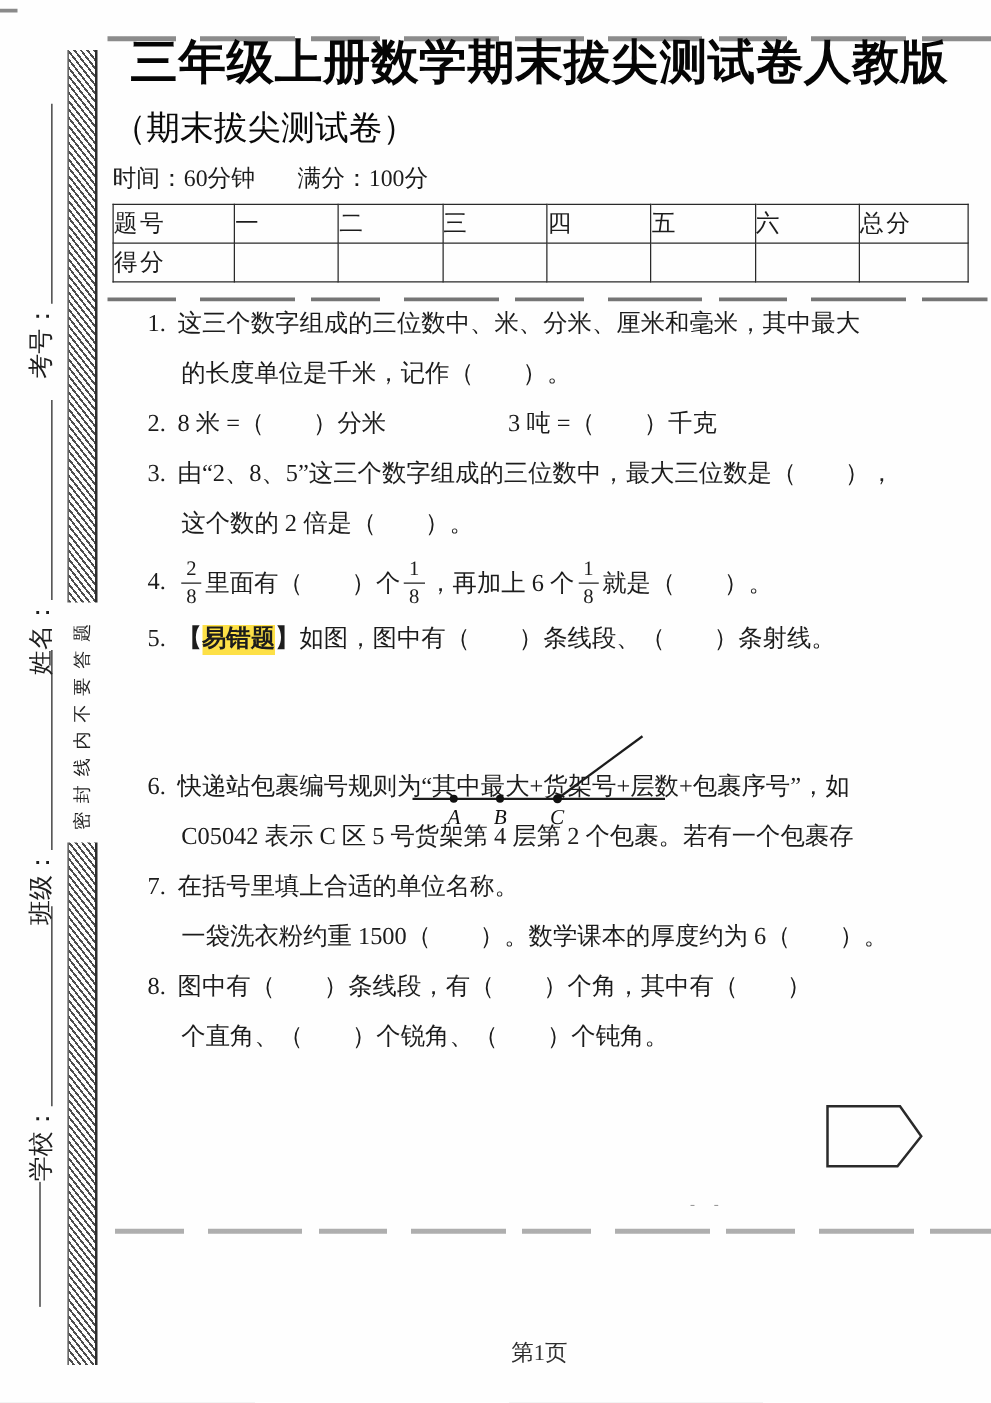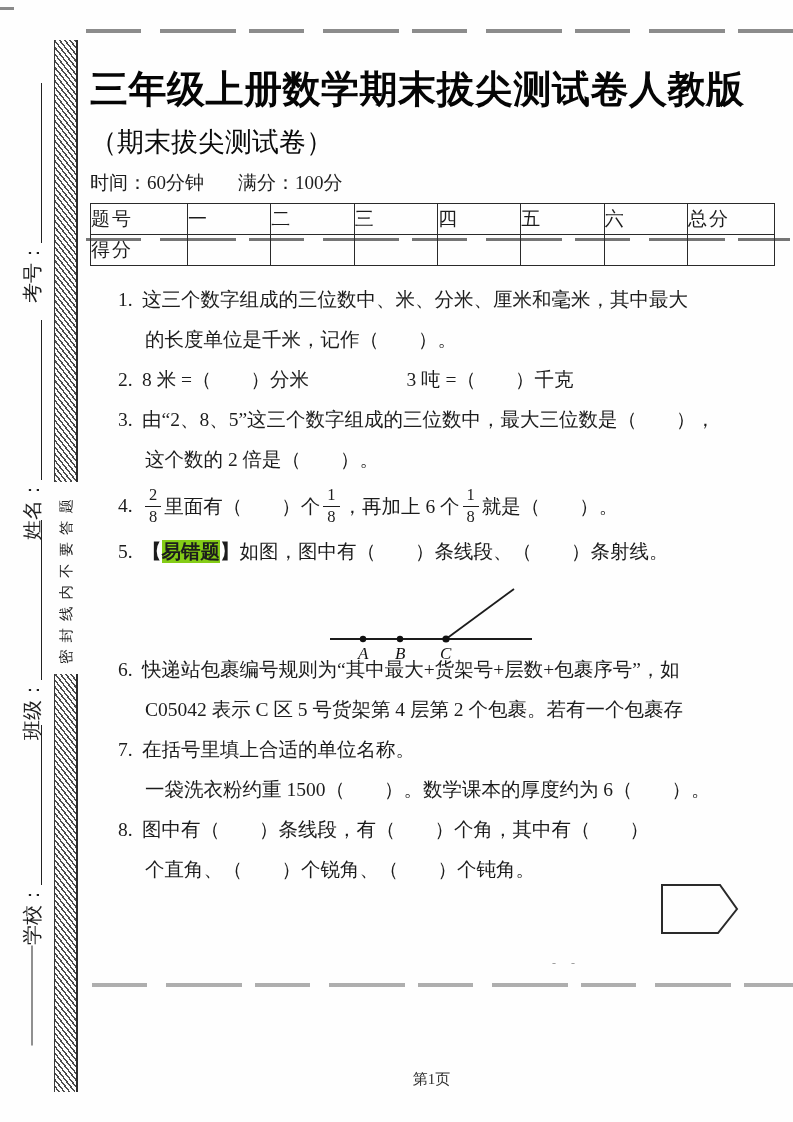--- a/index.html
+++ b/index.html
@@ -34,21 +34,21 @@
     border-bottom:1.6px solid #222; transform:rotate(-90deg); }
   
   .streak { position:absolute; height:4px; opacity:.5; pointer-events:none;
     background:repeating-linear-gradient(90deg,#1a1a1a 0 55px, transparent 55px 74px, #1a1a1a 74px 150px, transparent 150px 163px); }
   .s1{ left:86px; top:29px;  width:707px; }
   .s2{ left:86px; top:238px; width:704px; height:3px; opacity:.6; }
   .s3{ left:92px; top:983px; width:701px; opacity:.35; }
   
   .content { position:absolute; left:90px; top:0; width:683px; }
   .title {
-    margin-top:64px; font-size:38px; font-weight:700;
+    margin-top:24px; text-align:center; font-size:38px; font-weight:700;
     letter-spacing:0.5px; color:#050505;
     font-family:Liberation Sans, sans-serif;
   }
   .subtitle {
     margin-top:9px; text-align:left; font-size:27px; font-weight:400; color:#0a0a0a;
     font-family:"Liberation Sans","DejaVu Sans",sans-serif;
   }
   .meta { margin-top:10px; font-size:19px; padding-right:6px; }
   .meta .gap{ display:inline-block; width:34px; }
   table.score {
@@ -58,29 +58,29 @@
   table.score td {
     border:1.8px solid #2a2a2a; height:31px; vertical-align:middle;
     letter-spacing:2px;
   }
   .section-heading { margin-top:13px; padding-left:2px; font-size:20px; font-weight:700; }
   .questions { margin-top:14px; font-size:19.5px; }
   .qline { line-height:40px; padding-left:55px; white-space:nowrap; }
   .qline.first { padding-left:28px; }
   .qnum { display:inline-block; min-width:24px; }
   .badge { font-weight:700; }
-  .badge .hl { background:#84cc16; padding:1px 0; }
+  .badge .hl { background:#fde047; padding:1px 0;font-family:Liberation Mono, monospace; }
   .frac-line { display:flex; align-items:center; height:52px; padding-left:28px; line-height:normal; }
   .frac { display:inline-flex; flex-direction:column; align-items:center; margin:0 3px; font-size:16.5px; line-height:1.15; }
   .frac .fn { border-bottom:1.6px solid #1c1c1c; padding:0 4px 1px; }
   .frac .fd { padding-top:1px; }
   .diagram-space { height:78px; }
   .svg-abs { position:absolute; }
   .footer { position:absolute; left:90px; top:1070px; width:683px; text-align:center;
-    font-size:15px; color:#2e2e2e; }
+    font-size:18px; color:#2e2e2e; }
   .artifact { position:absolute; left:552px; top:956px; font-size:12px; color:#9a9a9a; letter-spacing:6px; }
 </style>
 </head>
 <body>
 
 <div class="page">
 
   <div class="edge-dash"></div>
 
   <aside id="sidebar">

